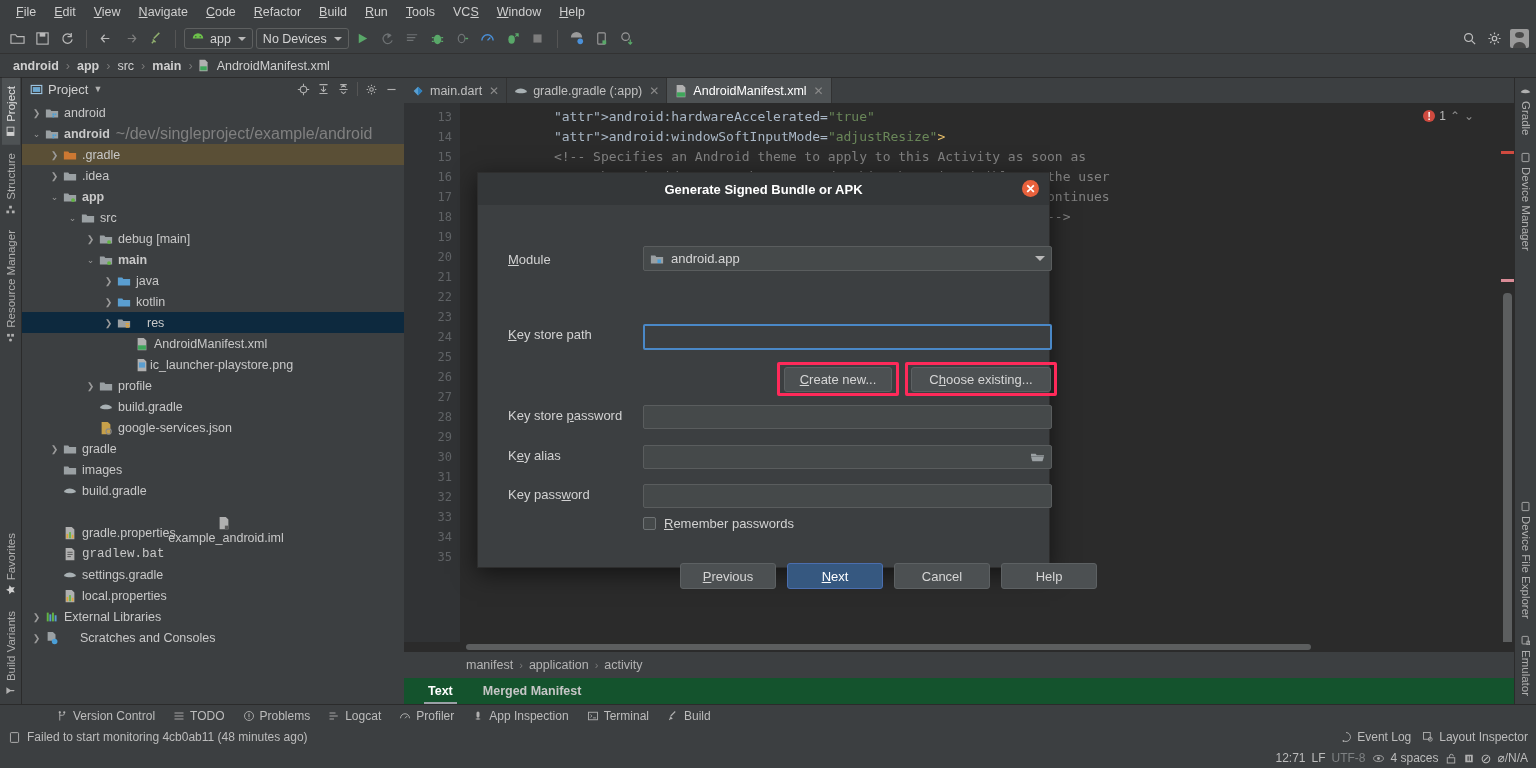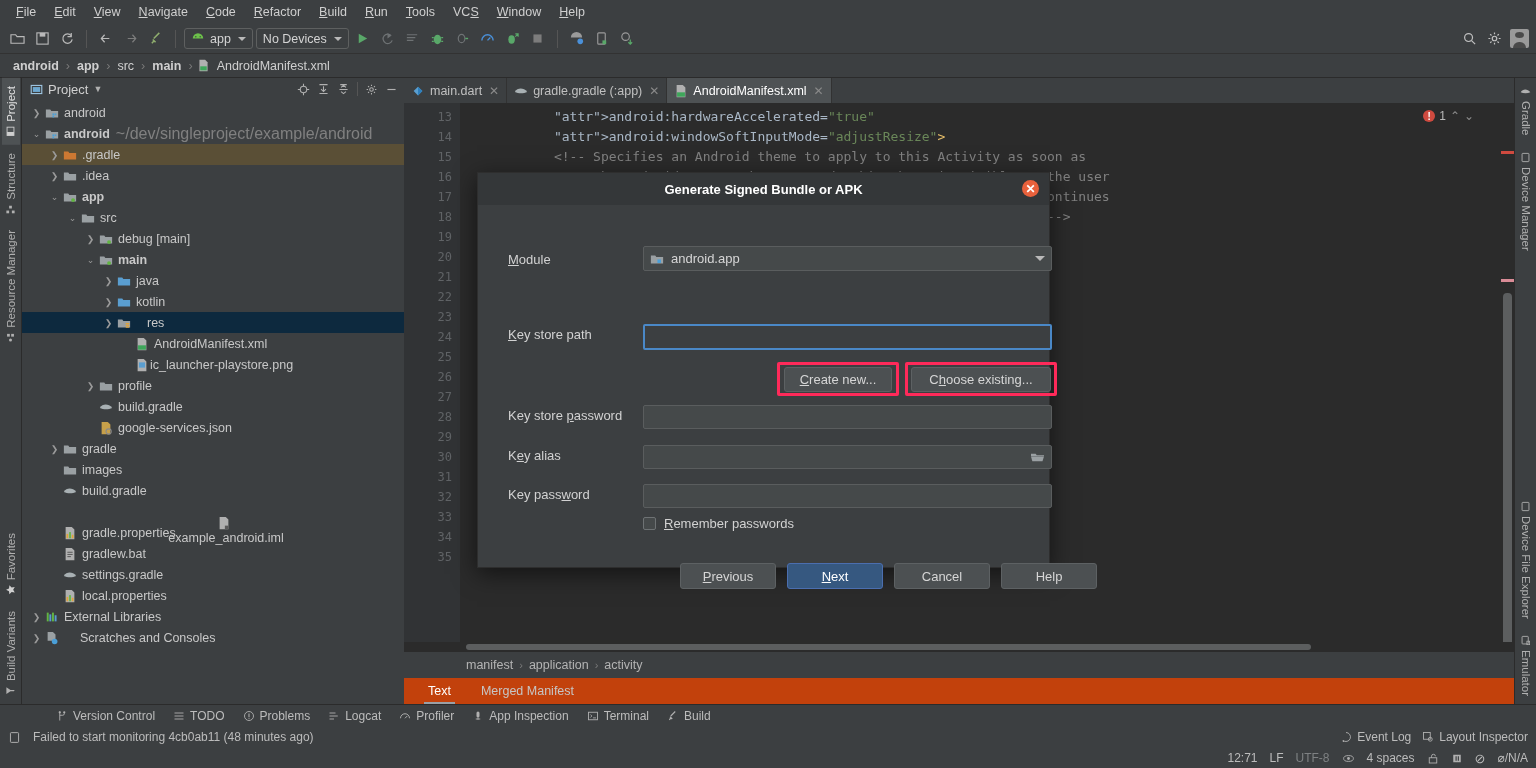--- a/index.html
+++ b/index.html
@@ -125,33 +125,33 @@
             font-size: 10px; display:flex; align-items:center; justify-content:center; font-weight: bold;}
 
   .vscroll { position: absolute; right: 2px; top: 190px; width: 9px; height: 380px; background: #5c5e5f; border-radius: 4px; z-index: 4;}
   .markline { position: absolute; right: 0px; width: 13px; height: 3px; z-index: 4; }
 
   .hscrollwrap { height: 10px; background: #2b2b2b; flex: 0 0 10px; position: relative;}
   .hscroll { position: absolute; left: 62px; top: 2px; height: 6px; width: 845px; background: #5c5e5f; border-radius: 3px;}
 
   .bcrumbs { height: 26px; background: #3c3f41; display: flex; align-items: center; gap: 6px; padding-left: 62px; font-size: 12.5px; color: #b4b4b4; flex: 0 0 26px;}
   .bcrumbs .sep { color: #7a7a7a; font-size: 11px;}
-  .editortabs2 { height: 26px; background: #c2410c; display: flex; align-items: stretch; padding-left: 14px; gap: 10px; flex: 0 0 26px;}
+  .editortabs2 { height: 26px; background: #14532d; display: flex; align-items: stretch; padding-left: 14px; gap: 10px; flex: 0 0 26px; font-weight: bold;}
   .et2 { display:flex; align-items:center; padding: 0 10px; font-size: 12.5px; color: #c6c6c6; position: relative;}
   .et2.active { color: #ffffff; }
   .et2.active:after { content:""; position:absolute; left:6px; right:6px; bottom:0; height:2px; background: #9aa0a6;}
 
   
   .toolwin {
     height: 22px; background: #3c3f41; display: flex; align-items: center; gap: 18px;
     padding-left: 56px; font-size: 12px; color: #bcbcbc; flex: 0 0 22px; border-top: 1px solid #2b2b2b;
   }
   .twitem { display: flex; align-items: center; gap: 5px; }
   .statusbar {
-    height: 22px; background: #3c3f41; display: flex; align-items: center; gap: 12px;
+    height: 22px; background: #3c3f41; display: flex; align-items: center; gap: 6px;
     padding: 0 8px; font-size: 12px; color: #bcbcbc; flex: 0 0 22px;
   }
   .sb-right { margin-left: auto; display: flex; align-items: center; gap: 11px; }
   .dim { color: #7e8183; }
 
   
   .dlg-overlay { position: absolute; inset: 0; z-index: 50; pointer-events: none; }
   .dialog {
     position: absolute; left: 477px; top: 172px; width: 573px; height: 396px;
     background: #3c3f41; border: 1px solid #2e2e2e; box-shadow: 0 6px 22px rgba(0,0,0,.55);
@@ -641,21 +641,21 @@
             <span class="ico">
               <svg width="14" height="14" viewBox="0 0 16 16">
                 <path d="M3 1h7l3 3v11H3z" fill="#b0b0b0"></path>
                 <rect x="4" y="9" width="2" height="5" fill="#e0a33a"></rect>
                 <rect x="7" y="7" width="2" height="7" fill="#62b543"></rect>
                 <rect x="10" y="10" width="2" height="4" fill="#e0a33a"></rect>
               </svg>
             </span>
             <span class="lbl" style="margin-left: 4px;">gradle.properties</span>
           </div>
-          <div class="row" style="padding-left: 26px;">
+          <div class="row" style="padding-left: 26px; font-family: Liberation Mono, monospace;">
             <span class="arrow none">·</span>
             <span class="ico">
               <svg width="14" height="14" viewBox="0 0 16 16">
                 <path d="M3 1h7l3 3v11H3z" fill="#b0b0b0"></path>
                 <path d="M5 6h6M5 8.5h6M5 11h4" stroke="#4a4a4a" stroke-width="1"></path>
               </svg>
             </span>
             <span class="lbl" style="margin-left: 4px;">gradlew.bat</span>
           </div>
           <div class="row" style="padding-left: 26px;">

